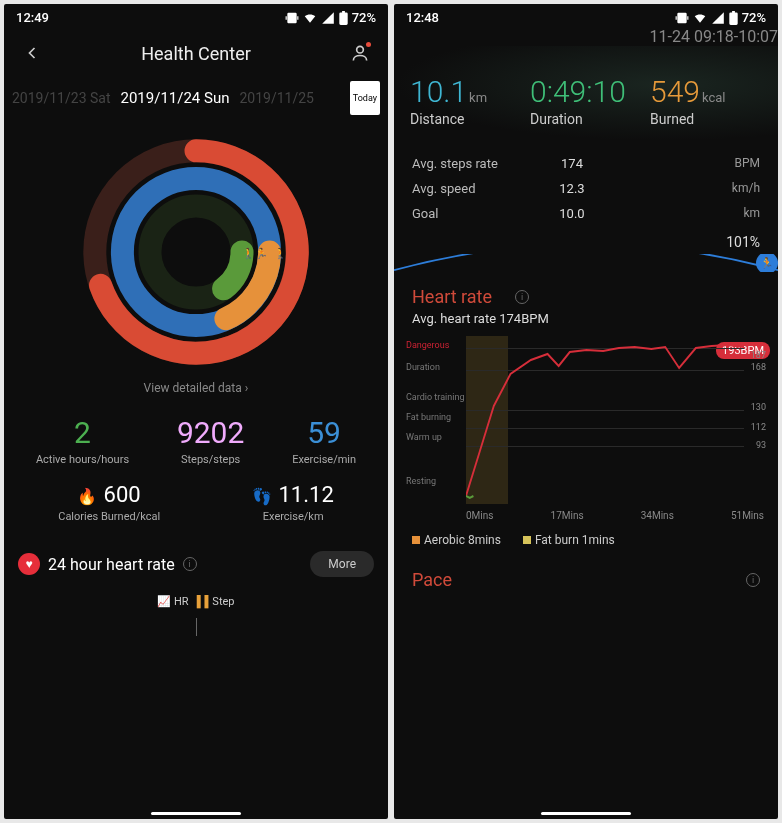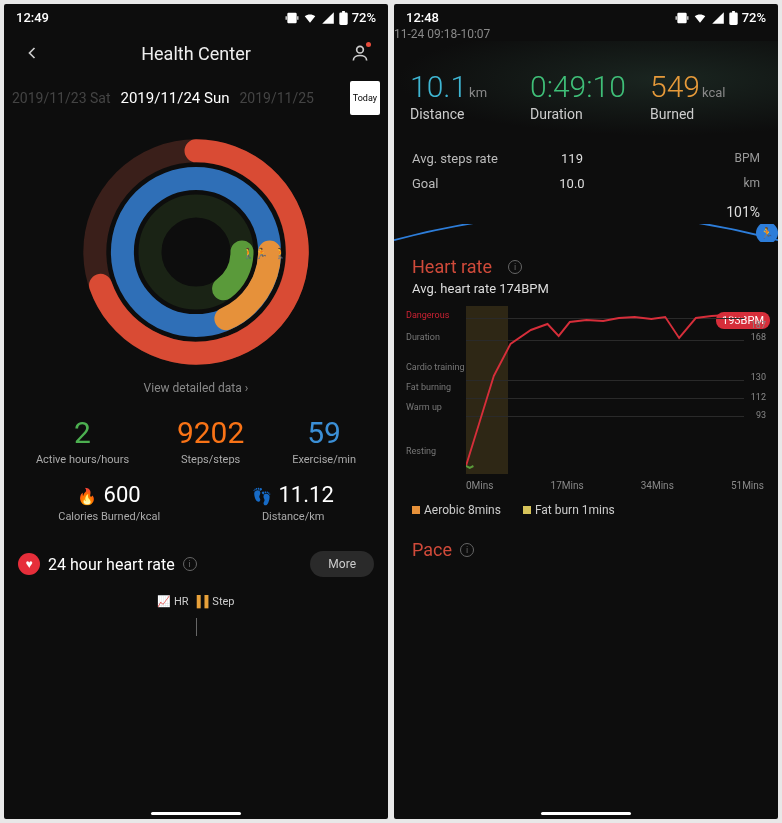--- a/index.html
+++ b/index.html
@@ -76,21 +76,21 @@
 
   
   .metrics {
     display:flex; justify-content:space-around;
     padding: 4px 8px 16px;
     text-align:center;
   }
   .metric .value { font-size: 30px; font-weight:400; line-height:1.2; }
   .metric .label { font-size: 11px; color: #aaa; margin-top:2px; }
   .c-green { color:#4caf50; }
-  .c-red { color:#f97316; }
+  .c-red { color:#f0abfc; }
   .c-blue { color:#3b8fd6; }
 
   .metrics2 {
     display:flex; justify-content:space-around;
     padding: 0 8px 18px; text-align:center;
   }
   .metrics2 .pair { display:flex; align-items:baseline; gap:6px; justify-content:center; }
   .metrics2 .value { font-size:22px; color:#fff; }
   .metrics2 .label { font-size:11px; color:#aaa; margin-top:3px; }
   .metrics2 .icon { font-size:16px; color:#ccc; }
@@ -115,21 +115,21 @@
 
   .chart-tabs { text-align:center; font-size:11px; color:#ccc; padding:8px 0 4px; }
   .chart-tabs .dot-o { color:#e8a13a; }
   .mini-chart { height:30px; position:relative; margin:0 14px; }
   .mini-chart .tick { position:absolute; left:50%; width:1px; height:18px; background:#666; top:6px; }
 
   .home-indicator { position:absolute; bottom:4px; left:50%; transform:translateX(-50%);
     width:90px; height:3px; background:#fff; border-radius:2px; }
 
   
-  .subtitle { text-align:left; font-size:12px; color:#888; margin-top:-4px; }
+  .subtitle { text-align:right; font-size:16px; color:#888; margin-top:-4px; }
 
   .run-stats {
     display:flex; gap:8px; padding: 28px 16px 14px;
     background: radial-gradient(ellipse at 70% 40%, #1a2520 0%, #0d0d0d 70%);
   }
   .run-stats .col { flex:1; }
   .run-stats .primary { font-size:30px; font-weight:300; }
   .run-stats .unit { font-size:13px; margin-left:2px; color:#888; }
   .run-stats .lbl { font-size:14px; color:#ccc; margin-top:2px; }
   .c-teal{ color:#3fb6d3; }
@@ -142,42 +142,42 @@
   .avgs .v { width:60px; text-align:center; }
   .avgs .u { flex:1; text-align:right; color:#999; font-size:12px; }
 
   .pct-row { text-align:right; padding:0 18px 4px; font-size:14px; color:#ddd; position:relative; }
   .arc { height:18px; margin:0 0px; position:relative; overflow:hidden; }
   .arc svg{ width:100%; height:36px; margin-top:-18px; }
   .run-badge { position:absolute; right:0; top:-2px; width:22px;height:22px;
     border-radius:50%; background:#2d7dd9; display:flex;align-items:center;
     justify-content:center; font-size:11px;color:#fff; }
 
-  .hr-head { padding: 14px 18px 2px; display:flex; align-items:center; gap:16px; }
+  .hr-head { padding: 14px 18px 2px; display:flex; align-items:center; gap:23px; }
   .hr-head .t { color:#d04a3a; font-size:18px; }
   .hr-sub { padding: 2px 18px 10px; font-size:13px; color:#ddd; }
 
   .hr-chart { position:relative; height:170px; margin:0 12px; }
   .hr-chart .zone { position:absolute; left:0; font-size:9px; color:#777; }
   .hr-chart .yval { position:absolute; right:0; font-size:9px; color:#888; }
   .hr-chart .gridline { position:absolute; left:60px; right:22px; height:1px; background:#2a2a2a; }
   .hr-chart svg.line { position:absolute; left:60px; right:22px; top:0; height:100%; width:calc(100% - 82px); }
   .bpm-badge { position:absolute; right:-4px; top:6px; background:#d62e3a;
     color:#fff; font-size:11px; padding:2px 6px; border-radius:8px; }
   .hr-chart .shade { position:absolute; left:60px; top:0; width:42px; height:168px;
     background:rgba(200,160,60,0.18); }
 
   .xaxis { display:flex; justify-content:space-between; font-size:10px;
     color:#888; padding:4px 14px 6px 72px; }
 
   .legend2 { font-size:12px; padding:6px 18px; color:#ccc; display:flex; gap:22px; }
   .legend2 .sw { width:8px;height:8px; display:inline-block; margin-right:4px; }
   .sw-o{ background:#e6913a; } .sw-y{ background:#d6c35a; }
 
-  .pace-head { padding: 16px 18px 4px; color:#d04a3a; font-size:18px; display:flex;align-items:center;gap:8px; }
+  .pace-head { padding: 16px 18px 4px; color:#d04a3a; font-size:18px; display:flex;align-items:center;gap:8px;justify-content:space-between; }
 </style>
 </head>
 <body>
 
 <div class="phone">
 
   <div class="statusbar">
     <span>12:49</span>
     <span class="right">
       <svg width="14" height="14" viewBox="0 0 24 24">
@@ -264,21 +264,21 @@
           <span class="icon">🔥</span>
           <span class="value">600</span>
         </div>
       <div class="label">Calories Burned/kcal</div>
     </div>
     <div>
       <div class="pair">
           <span class="icon">👣</span>
           <span class="value">11.12</span>
         </div>
-      <div class="label">Distance/km</div>
+      <div class="label">Exercise/km</div>
     </div>
   </div>
 
   <div class="hr-section">
     <span class="heart-icon">♥</span>
     <span class="txt">24 hour heart rate</span>
     <span class="info-icon">i</span>
     <span class="more-btn">More</span>
   </div>
 
@@ -327,22 +327,27 @@
     </div>
     <div class="col">
       <div><span class="primary c-or">549</span><span class="unit">kcal</span></div>
       <div class="lbl">Burned</div>
     </div>
   </div>
 
   <div class="avgs">
     <div class="row">
       <span class="k">Avg. steps rate</span>
-      <span class="v">119</span>
+      <span class="v">174</span>
       <span class="u">BPM</span>
+    </div>
+    <div class="row">
+      <span class="k">Avg. speed</span>
+      <span class="v">12.3</span>
+      <span class="u">km/h</span>
     </div>
     <div class="row">
       <span class="k">Goal</span>
       <span class="v">10.0</span>
       <span class="u">km</span>
     </div>
   </div>
 
   <div class="pct-row">
     <span>101%</span>

